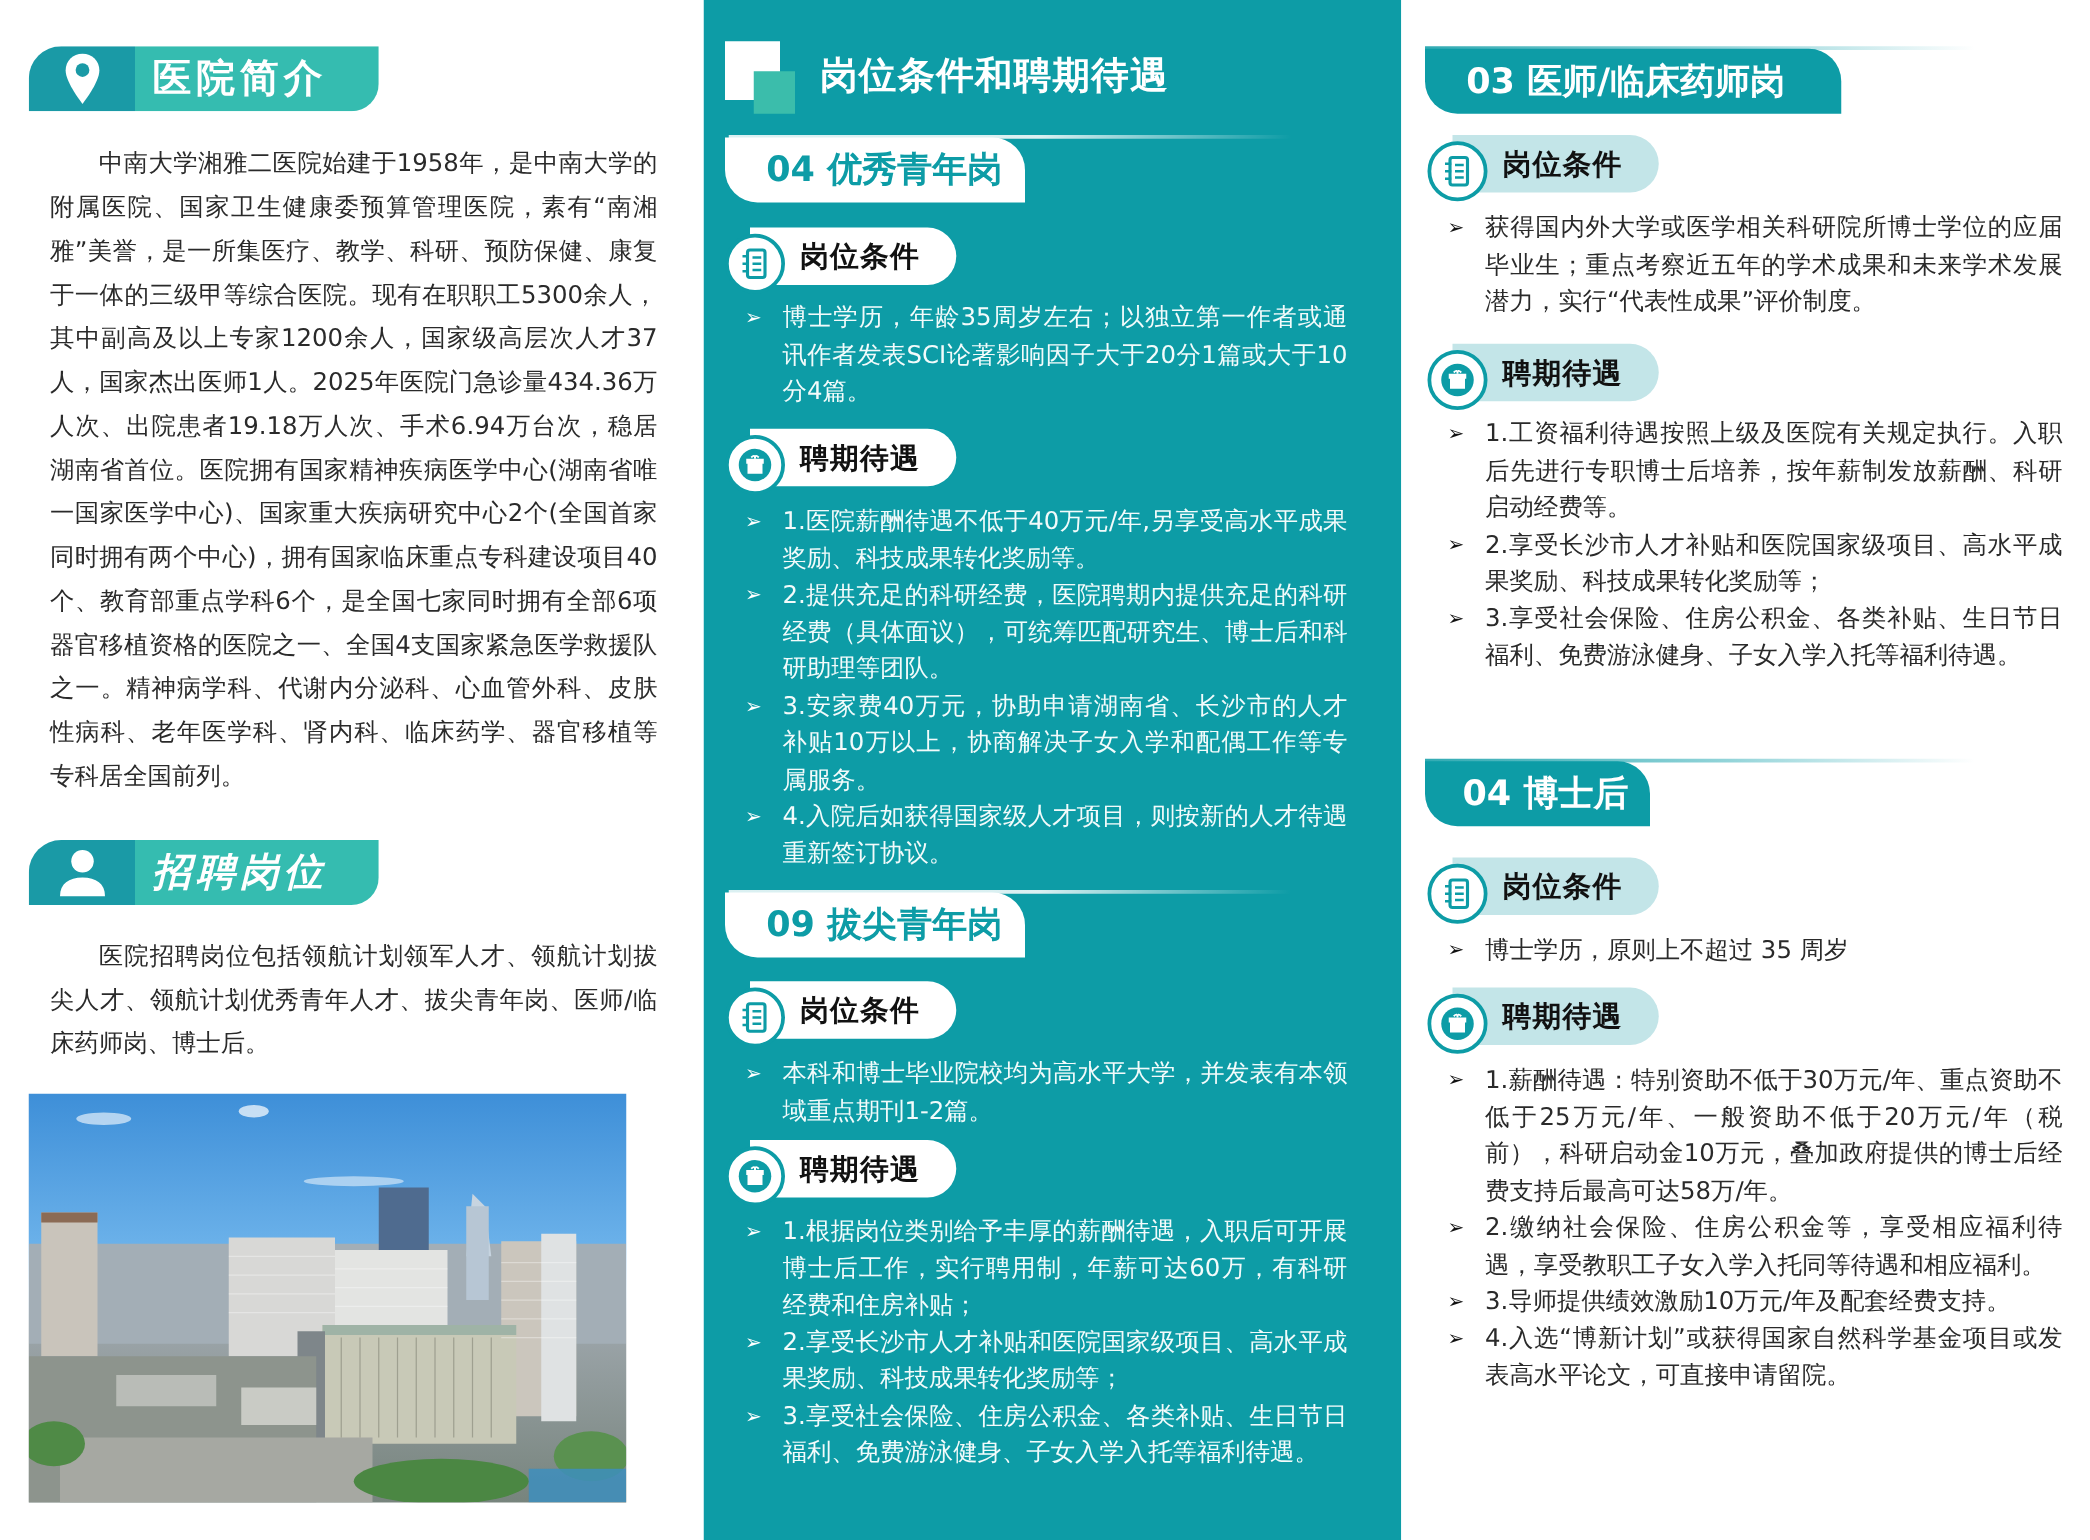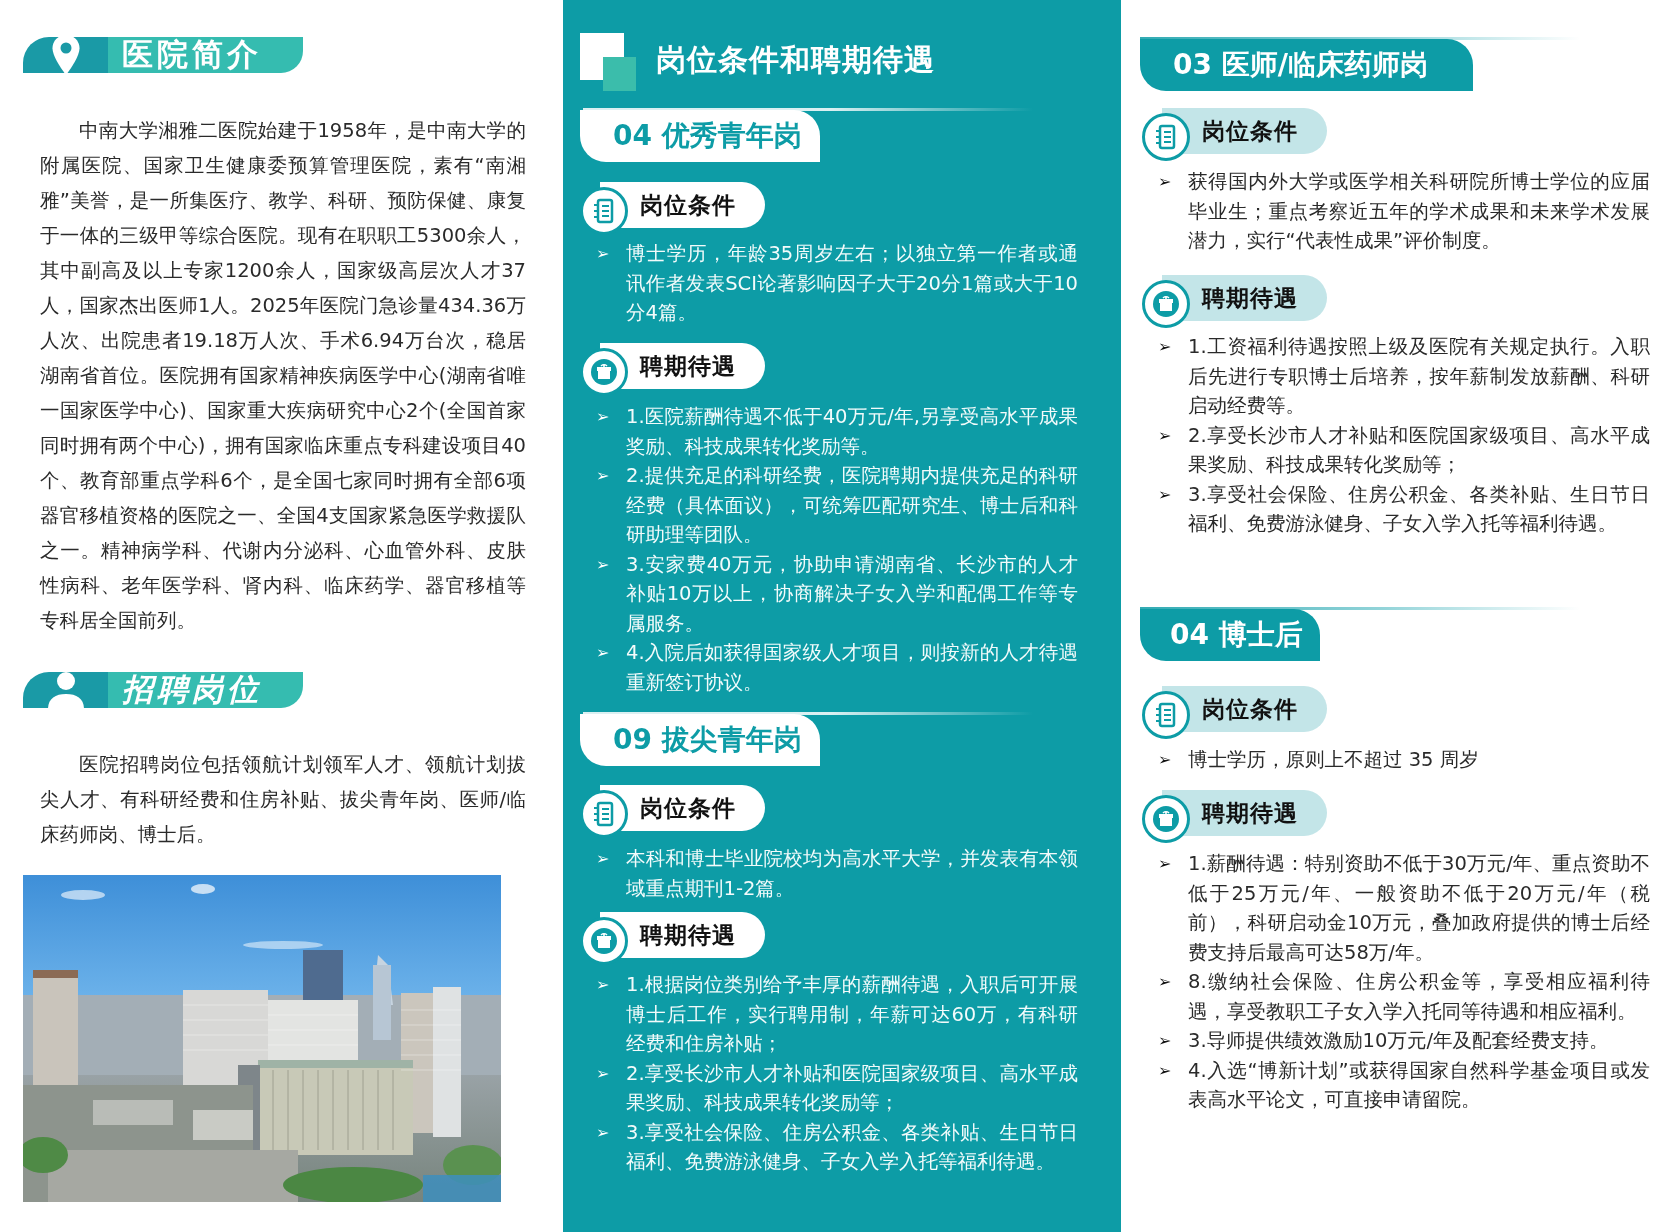--- a/index.html
+++ b/index.html
@@ -1,21 +1,21 @@
 <!DOCTYPE html>
 <html><head>
 <meta charset="utf-8">
 <style>
   * { box-sizing: border-box; margin: 0; padding: 0; }
   html, body { width: 1672px; height: 1232px; overflow: hidden; background: #ffffff; }
   body { position: relative; font-family: "DejaVu Sans", "Liberation Sans", sans-serif; color: #222; }
 
   
   .col-left { position: absolute; left: 0; top: 0; width: 563px; height: 1232px; background: #fff; }
-  .banner { position: absolute; left: 23px; height: 36px; width: 280px; display: flex; border-top-left-radius: 26px; border-bottom-right-radius: 22px; overflow: hidden; }
+  .banner { position: absolute; left: 23px; height: 52px; width: 280px; display: flex; border-top-left-radius: 26px; border-bottom-right-radius: 22px; overflow: hidden; }
   .banner .b-icon { width: 85px; height: 100%; background: #1a9aa6; display: flex; align-items: center; justify-content: center; }
   .banner .b-text { flex: 1; background: #35bcb0; color: #fff; font-weight: bold; font-size: 31px; letter-spacing: 4px; display: flex; align-items: center; padding-left: 14px; }
   .para { position: absolute; left: 40px; width: 486px; font-size: 19.5px; line-height: 35px; color: #2a2a2a; text-align: justify; text-indent: 2em; }
   .photo { position: absolute; left: 23px; top: 875px; width: 478px; height: 327px; overflow: hidden; background: linear-gradient(#3e8fd8 0%, #6cb2ea 38%, #a9c7de 48%, #9aa3a7 60%, #77847d 100%); }
 
   
   .col-mid { position: absolute; left: 563px; top: 0; width: 558px; height: 1232px; background: #0d9ca6; }
   .mid-title-icon { position: absolute; left: 17px; top: 33px; width: 56px; height: 58px; }
   .mid-title-icon .sq1 { position: absolute; left: 0; top: 0; width: 44px; height: 47px; background: #fff; }
   .mid-title-icon .sq2 { position: absolute; left: 23px; top: 24px; width: 33px; height: 34px; background: #3bbdab; }
@@ -64,21 +64,21 @@
   <div class="banner" style="top:672px;font-style:italic;">
     <div class="b-icon">
       <svg width="40" height="40" viewBox="0 0 40 40">
         <circle cx="20" cy="11" r="9" fill="#fff"></circle>
         <path d="M2 39c0-10 7-15 18-15s18 5 18 15z" fill="#fff"></path>
         <circle cx="20" cy="11" r="9" fill="none" stroke="#1a9aa6" stroke-width="0"></circle>
       </svg>
     </div>
     <div class="b-text">招聘岗位</div>
   </div>
-  <p class="para" style="top:747px;">医院招聘岗位包括领航计划领军人才、领航计划拔尖人才、有科研经费和住房补贴、拔尖青年岗、医师/临床药师岗、博士后。</p>
+  <p class="para" style="top:747px;">医院招聘岗位包括领航计划领军人才、领航计划拔尖人才、领航计划优秀青年人才、拔尖青年岗、医师/临床药师岗、博士后。</p>
 
   <div class="photo" title="医院建筑鸟瞰图">
     <svg width="478" height="327" viewBox="0 0 478 327">
       <ellipse cx="60" cy="20" rx="22" ry="5" fill="#ffffff" opacity="0.6"></ellipse>
       <ellipse cx="180" cy="14" rx="12" ry="5" fill="#ffffff" opacity="0.7"></ellipse>
       <ellipse cx="260" cy="70" rx="40" ry="4" fill="#ffffff" opacity="0.5"></ellipse>
 
       <rect x="0" y="120" width="478" height="80" fill="#a3aeb6"></rect>
 
       <rect x="10" y="95" width="45" height="115" fill="#c9c4bb"></rect>
@@ -290,17 +290,17 @@
           <circle cx="14" cy="14" r="13" fill="#0d9ca6"></circle>
           <rect x="8" y="12" width="12" height="9" fill="#fff"></rect>
           <rect x="7" y="9" width="14" height="4" fill="#fff"></rect>
           <path d="M11 8q3-3 3 1q0-4 3-1" stroke="#fff" fill="none" stroke-width="1.5"></path>
         </svg>
     </div>
     <div class="label">聘期待遇</div>
   </div>
   <ul class="bullets" style="left:37px; top:849px; width:492px;">
     <li><span class="arrow">➢</span><span>1.薪酬待遇：特别资助不低于30万元/年、重点资助不低于25万元/年、一般资助不低于20万元/年（税前），科研启动金10万元，叠加政府提供的博士后经费支持后最高可达58万/年。</span></li>
-    <li><span class="arrow">➢</span><span>8.缴纳社会保险、住房公积金等，享受相应福利待遇，享受教职工子女入学入托同等待遇和相应福利。</span></li>
+    <li><span class="arrow">➢</span><span>2.缴纳社会保险、住房公积金等，享受相应福利待遇，享受教职工子女入学入托同等待遇和相应福利。</span></li>
     <li><span class="arrow">➢</span><span>3.导师提供绩效激励10万元/年及配套经费支持。</span></li>
     <li><span class="arrow">➢</span><span>4.入选“博新计划”或获得国家自然科学基金项目或发表高水平论文，可直接申请留院。</span></li>
   </ul>
 </div>
 
 </body></html>

